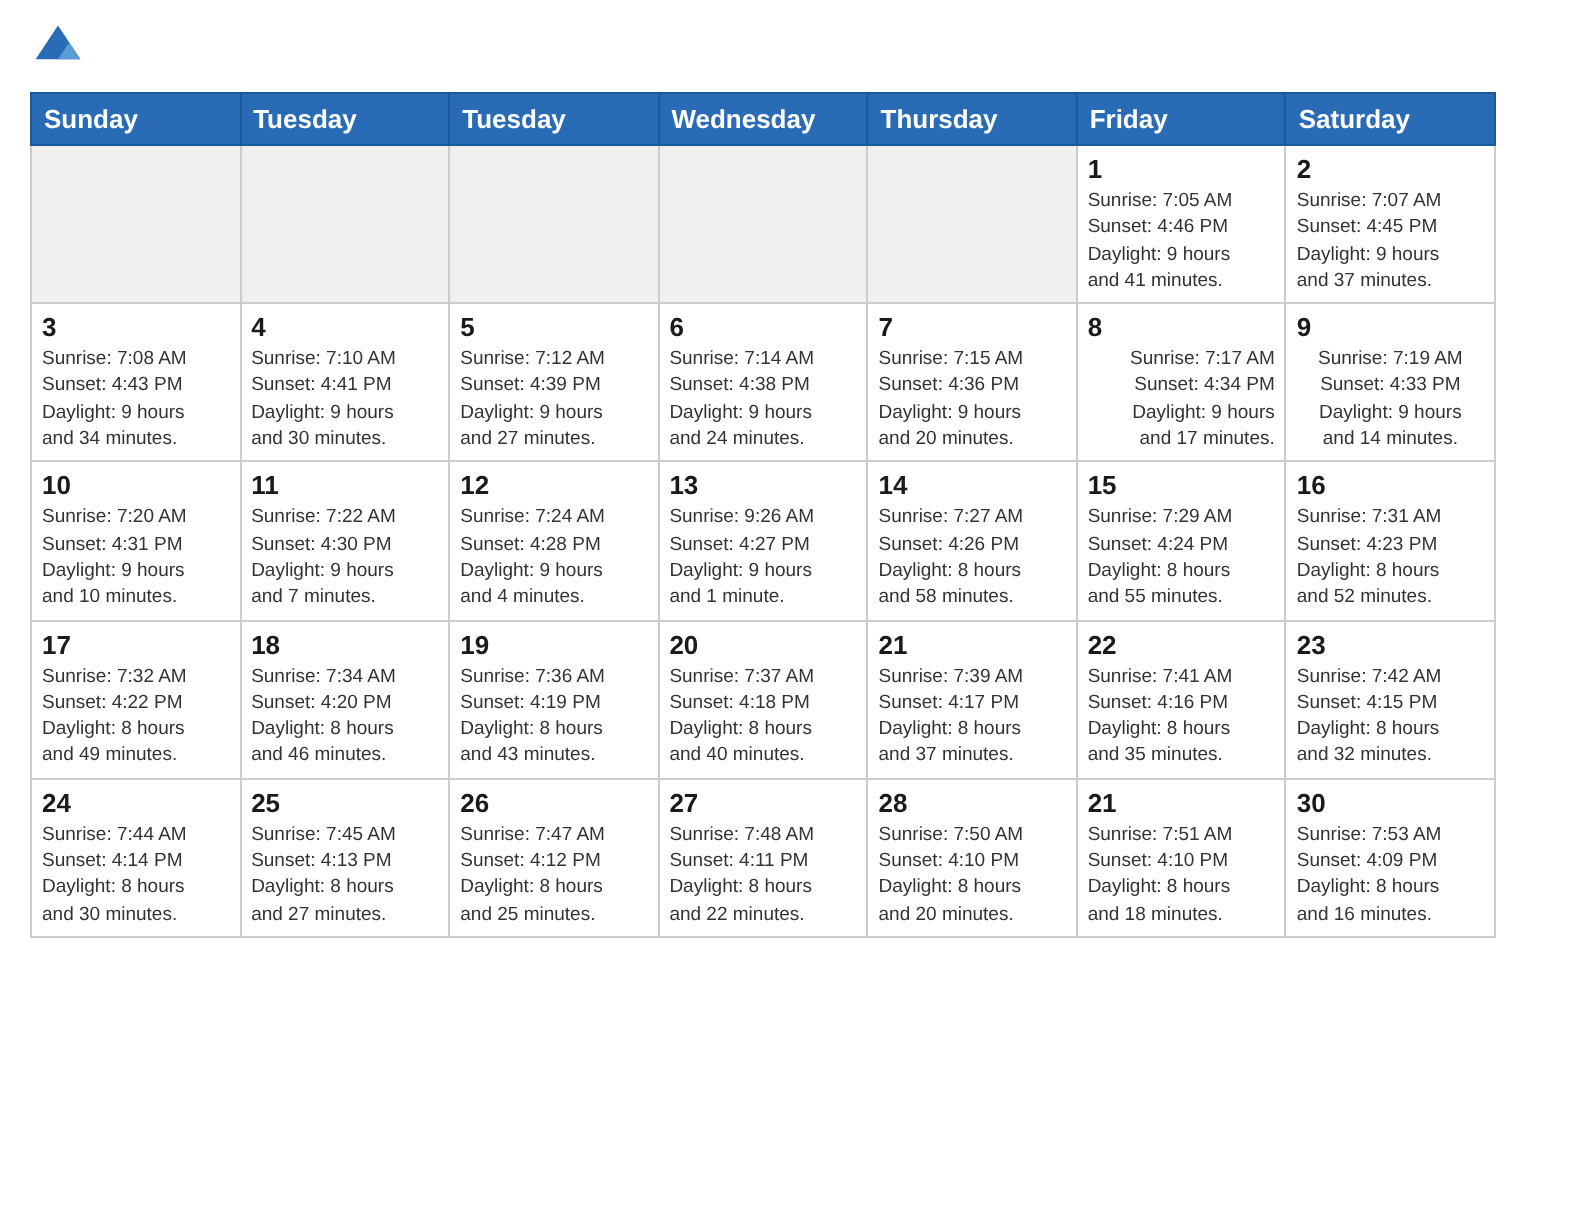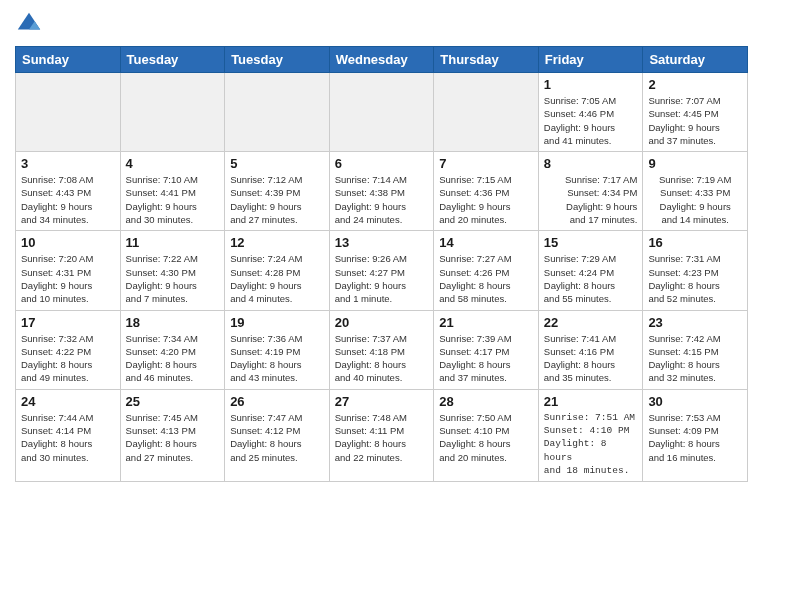--- a/index.html
+++ b/index.html
@@ -332,21 +332,21 @@
           </td>
           <td>
             <span class="day-num">28</span>
             <div class="day-detail" style="white-space: pre-line;">Sunrise: 7:50 AM
 Sunset: 4:10 PM
 Daylight: 8 hours
 and 20 minutes.</div>
           </td>
           <td>
             <span class="day-num">21</span>
-            <div class="day-detail" style="white-space: pre-line; font-family: Liberation Mono, monospace;">Sunrise: 7:51 AM
+            <div class="day-detail" style="white-space: pre-line;">Sunrise: 7:51 AM
 Sunset: 4:10 PM
 Daylight: 8 hours
 and 18 minutes.</div>
           </td>
           <td>
             <span class="day-num">30</span>
             <div class="day-detail" style="white-space: pre-line;">Sunrise: 7:53 AM
 Sunset: 4:09 PM
 Daylight: 8 hours
 and 16 minutes.</div>

